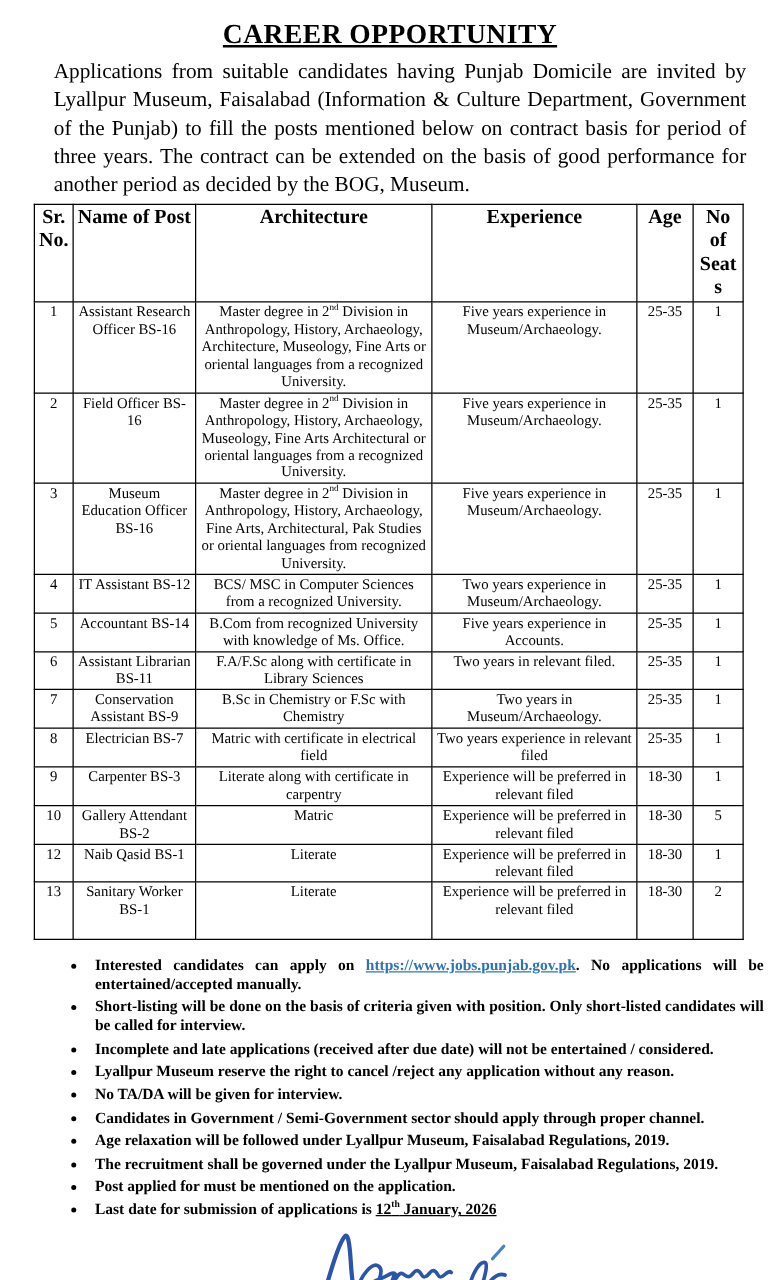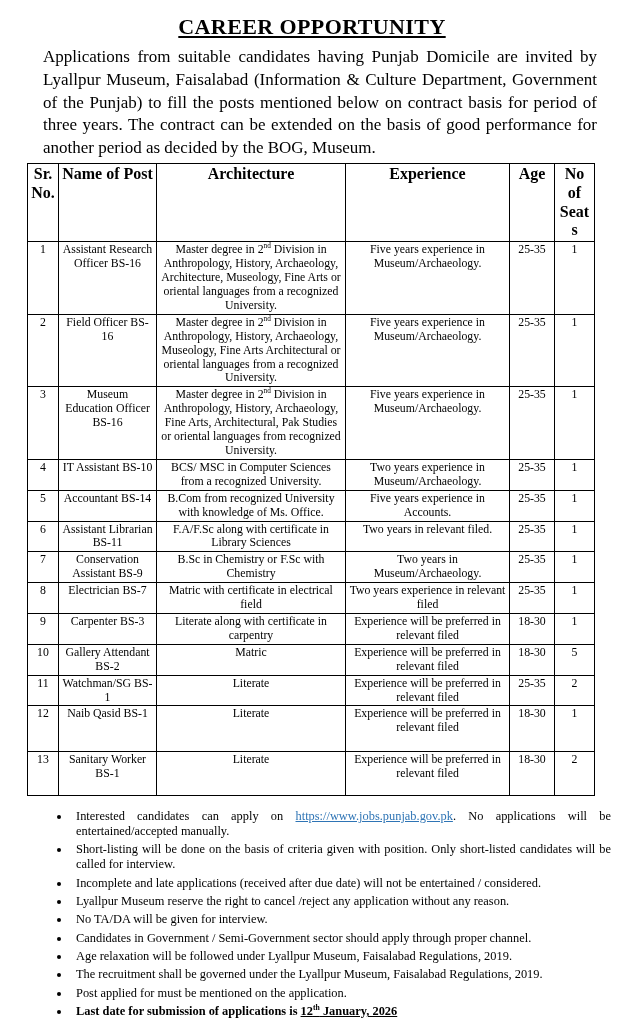--- a/index.html
+++ b/index.html
@@ -28,21 +28,21 @@
   }
   table.jobs th { font-weight: bold; font-size: 16px; }
   table.jobs tbody tr:nth-child(12) td { padding-bottom: 16px; }
   table.jobs tbody tr:nth-child(13) td { padding-bottom: 14px; }
   sup { font-size: 0.62em; vertical-align: super; line-height: 0; }
 
   ul.notes {
     margin: 13px 0 0 0; padding-left: 44px; width: 540px;
     font-size: 12.4px; line-height: 1.2; text-align: justify;
   }
-  ul.notes li { margin-bottom: 3.5px; padding-left: 5px; }
+  ul.notes li { margin-bottom: 3.5px; padding-left: 5px; font-weight: bold; }
   ul.notes li.bold { font-weight: bold; }
   a.joblink { color: var(--link, #2E74B5); text-decoration: underline; }
   .uline { text-decoration: underline; }
 
   .sig-block { margin-top: 6px; text-align: center; }
   .sig-svg { display: block; margin: 0 auto; margin-left: 225px; }
   .curator { font-weight: bold; font-size: 13px; line-height: 1.15; text-align: center; }
   .org     { font-weight: bold; font-size: 13px; line-height: 1.15; }
 </style>
 </head>
@@ -93,21 +93,21 @@
         <tr>
           <td>3</td>
           <td>Museum Education Officer BS-16</td>
           <td>Master degree in 2<sup>nd</sup> Division in Anthropology, History, Archaeology, Fine Arts, Architectural, Pak Studies or oriental languages from recognized University.</td>
           <td>Five years experience in Museum/Archaeology.</td>
           <td>25-35</td>
           <td>1</td>
         </tr>
         <tr>
           <td>4</td>
-          <td>IT Assistant BS-10</td>
+          <td>IT Assistant BS-12</td>
           <td>BCS/ MSC in Computer Sciences from a recognized University.</td>
           <td>Two years experience in Museum/Archaeology.</td>
           <td>25-35</td>
           <td>1</td>
         </tr>
         <tr>
           <td>5</td>
           <td>Accountant BS-14</td>
           <td>B.Com from recognized University with knowledge of Ms. Office.</td>
           <td>Five years experience in Accounts.</td>
@@ -146,28 +146,20 @@
           <td>18-30</td>
           <td>1</td>
         </tr>
         <tr>
           <td>10</td>
           <td>Gallery Attendant BS-2</td>
           <td>Matric</td>
           <td>Experience will be preferred in relevant filed</td>
           <td>18-30</td>
           <td>5</td>
-        </tr>
-        <tr>
-          <td>11</td>
-          <td>Watchman/SG BS-1</td>
-          <td>Literate</td>
-          <td>Experience will be preferred in relevant filed</td>
-          <td>25-35</td>
-          <td>2</td>
         </tr>
         <tr>
           <td>12</td>
           <td>Naib Qasid BS-1</td>
           <td>Literate</td>
           <td>Experience will be preferred in relevant filed</td>
           <td>18-30</td>
           <td>1</td>
         </tr>
         <tr>

